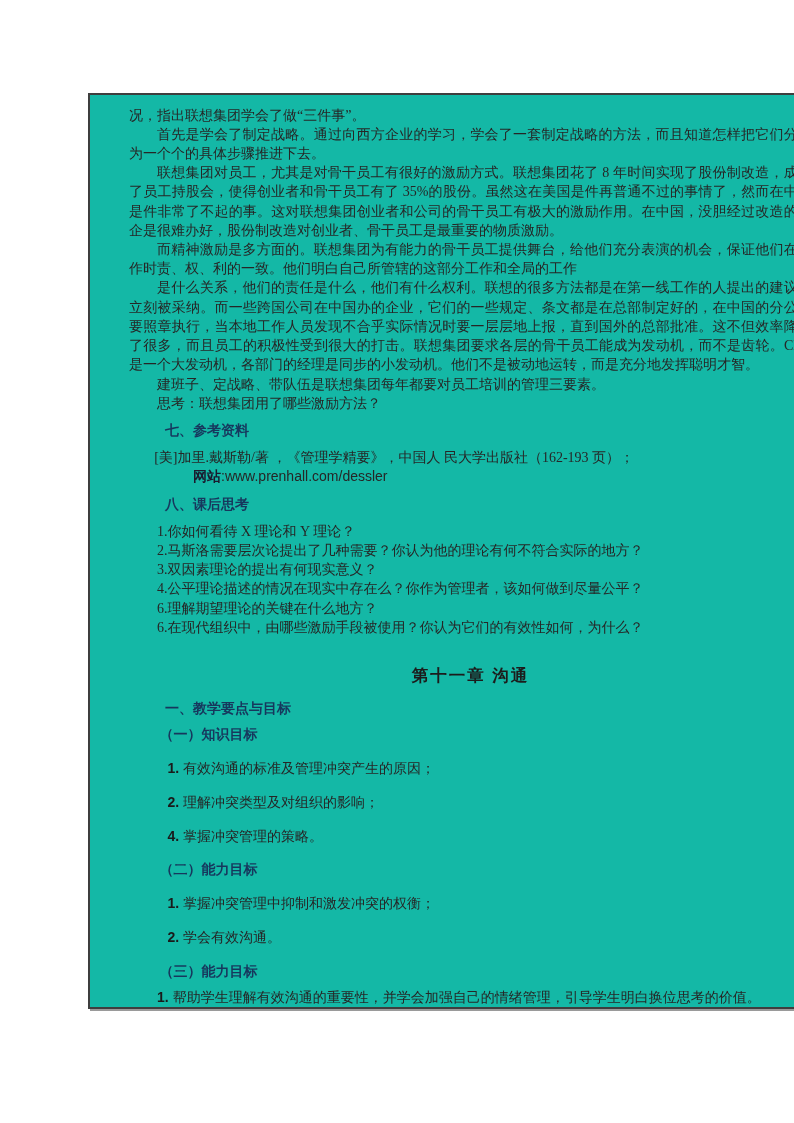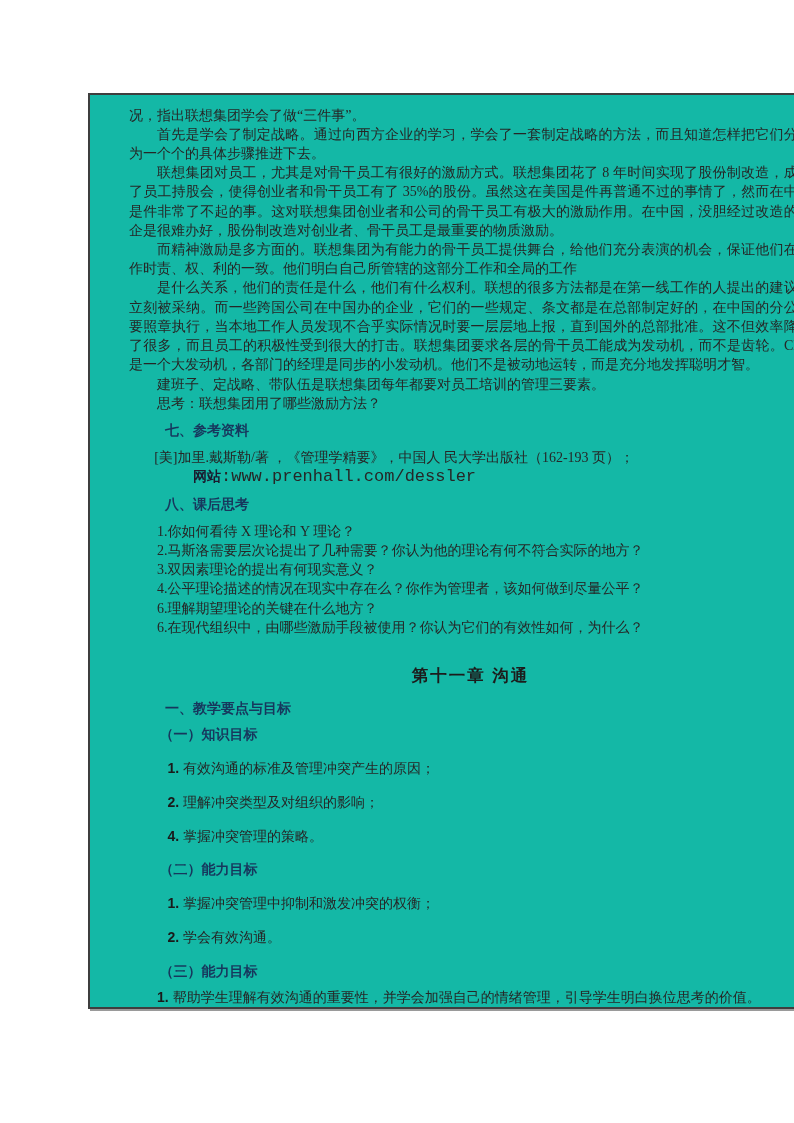--- a/index.html
+++ b/index.html
@@ -40,22 +40,22 @@
     margin:8px;
     text-indent:2em;
     color:#17375d;
     font-weight:bold;
     font-family:"Liberation Sans","DejaVu Sans",sans-serif;
   }
   .h-blue.sub{text-indent:1.6em;}
   .bold-term{font-weight:normal;}
   .website b{font-family:"Liberation Sans","DejaVu Sans",sans-serif;color:#1a1a2e;margin-left:36px;}
   .mono{
-    font-family:Liberation Mono, monospace;
-    font-size:17px;
+    font-family:Liberation Sans, sans-serif;
+    font-size:14px;
   }
   .chapter{
     margin:26px 0 13px;
     text-align:center;
     font-size:16.5px;
     line-height:24px;
     font-weight:bold;
     letter-spacing:2px;
     color:#1c1c1c;
     font-family:"Liberation Sans","DejaVu Sans",sans-serif;

